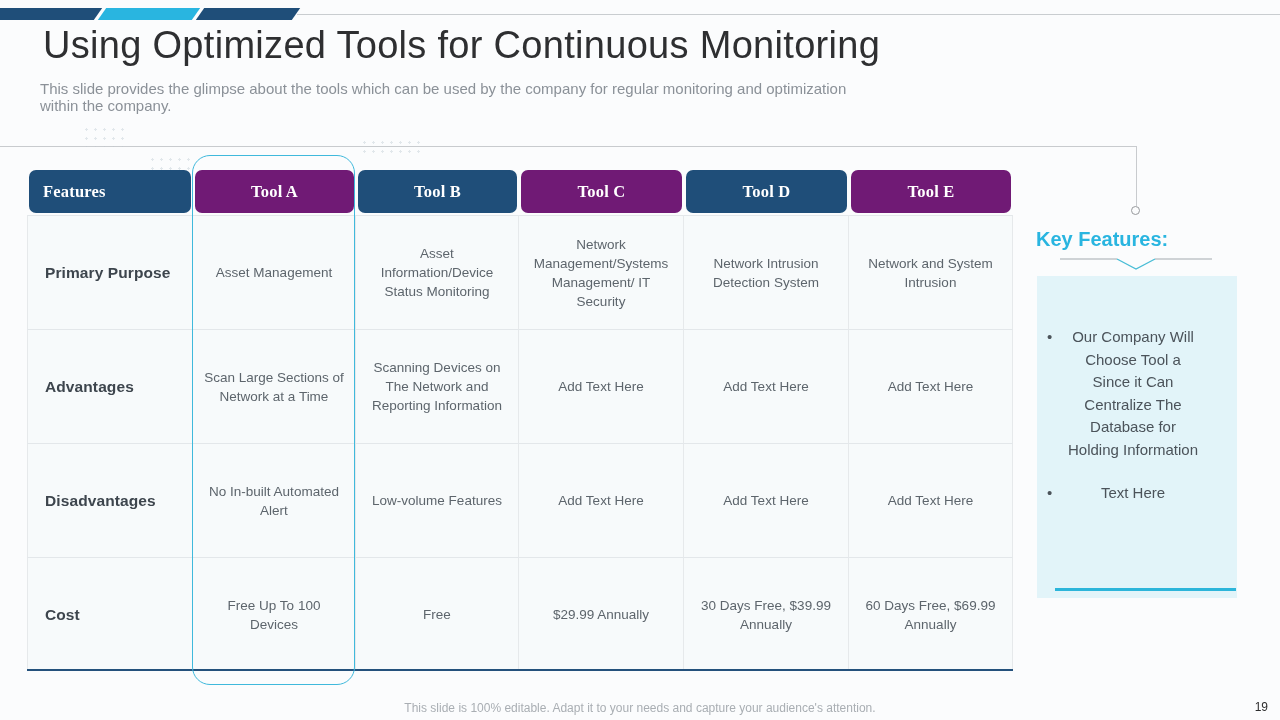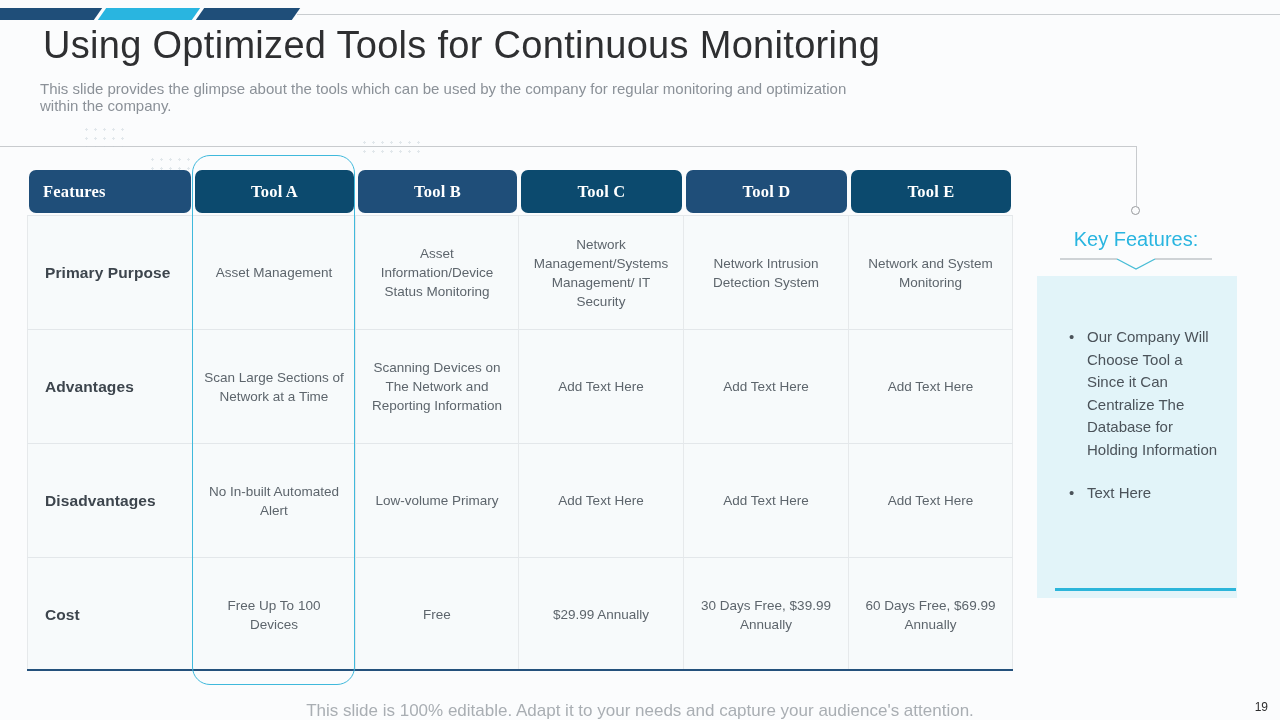--- a/index.html
+++ b/index.html
@@ -50,21 +50,21 @@
     display: grid;
     grid-template-columns: 166px 163px 163px 165px 165px 164px;
     grid-template-rows: 45px 114px 114px 114px 114px;
   }
   .hcell {
     margin: 0 2px 2px 2px; border-radius: 7px;
     display: flex; align-items: center; justify-content: center;
     color: #ffffff; font-size: 16.5px; font-weight: bold; letter-spacing: .2px; font-family: Liberation Serif, serif;
   }
   .hcell.navy { background: #1f4e79; }
-  .hcell.cyan { background: #0c4a6e; }
+  .hcell.cyan { background: #701a75; }
   .hcell.first { justify-content: flex-start; padding-left: 14px; }
   .cell {
     background: #f7fafb;
     border-top: 1px solid #e3e7ea; border-right: 1px solid #e6e9eb;
     display: flex; align-items: center; justify-content: center;
     text-align: center; padding: 6px 9px;
     font-size: 13.5px; line-height: 19px; color: #5d656c;
   }
   .cell.rowlabel {
     border-left: 1px solid #e6e9eb;
@@ -75,43 +75,43 @@
     position: absolute; left: 27px; top: 669px; width: 986px; height: 2px; background: #24517c;
   }
   .toolA-ring {
     position: absolute; left: 192px; top: 155px; width: 163px; height: 530px;
     border: 1.5px solid #3fb9dc; border-radius: 18px; pointer-events: none;
   }
 
   
   .kf-heading {
     position: absolute; left: 1036px; top: 228px; width: 200px;
-    text-align: center; font-size: 20px; font-weight: normal; color: #29b5e0;
+    font-size: 20px; font-weight: bold; color: #29b5e0;
   }
   .kf-chevron { position: absolute; left: 1058px; top: 256px; }
   .kf-panel {
     position: absolute; left: 1037px; top: 276px; width: 200px; height: 322px;
     background: #e2f4f9;
   }
-  .kf-list { list-style: none; margin: 50px 0 0 50px; width: 136px; }
+  .kf-list { list-style: none; margin: 50px 0 0 28px; width: 136px; text-align: center; }
   .kf-list li {
     position: relative; font-size: 15px; line-height: 22.5px; color: #4b535a;
     margin-bottom: 21px;
   }
   .kf-list li::before {
     content: "\2022"; position: absolute; left: -18px; top: 0; color: #4b535a;
   }
   .kf-underline {
     position: absolute; left: 18px; bottom: 7px; width: 181px; height: 3px; background: #2cb5da;
   }
 
   
   .footer-note {
     position: absolute; left: 300px; top: 701px; width: 680px;
-    text-align: center; font-size: 17px; color: #a9aeb3;
+    text-align: center; font-size: 12px; color: #a9aeb3;
   }
   .page-number {
     position: absolute; right: 12px; top: 700px;
     font-size: 12px; color: #2d2d2d; margin-left: 38px;
   }
 </style>
 </head>
 <body>
 
 <div class="slide">
@@ -148,32 +148,32 @@
     <div class="hcell navy">Tool B</div>
     <div class="hcell cyan">Tool C</div>
     <div class="hcell navy">Tool D</div>
     <div class="hcell cyan">Tool E</div>
 
     <div class="cell rowlabel">Primary Purpose</div>
     <div class="cell">Asset Management</div>
     <div class="cell">Asset Information/Device Status Monitoring</div>
     <div class="cell">Network Management/Systems Management/ IT Security</div>
     <div class="cell">Network Intrusion Detection System</div>
-    <div class="cell">Network and System Monitoring</div>
+    <div class="cell">Network and System Intrusion</div>
 
     <div class="cell rowlabel">Advantages</div>
     <div class="cell">Scan Large Sections of Network at a Time</div>
     <div class="cell">Scanning Devices on The Network and Reporting Information</div>
     <div class="cell">Add Text Here</div>
     <div class="cell">Add Text Here</div>
     <div class="cell">Add Text Here</div>
 
     <div class="cell rowlabel">Disadvantages</div>
     <div class="cell">No In-built Automated Alert</div>
-    <div class="cell">Low-volume Primary</div>
+    <div class="cell">Low-volume Features</div>
     <div class="cell">Add Text Here</div>
     <div class="cell">Add Text Here</div>
     <div class="cell">Add Text Here</div>
 
     <div class="cell rowlabel">Cost</div>
     <div class="cell">Free Up To 100 Devices</div>
     <div class="cell">Free</div>
     <div class="cell">$29.99 Annually</div>
     <div class="cell">30 Days Free, $39.99 Annually</div>
     <div class="cell">60 Days Free, $69.99 Annually</div>

